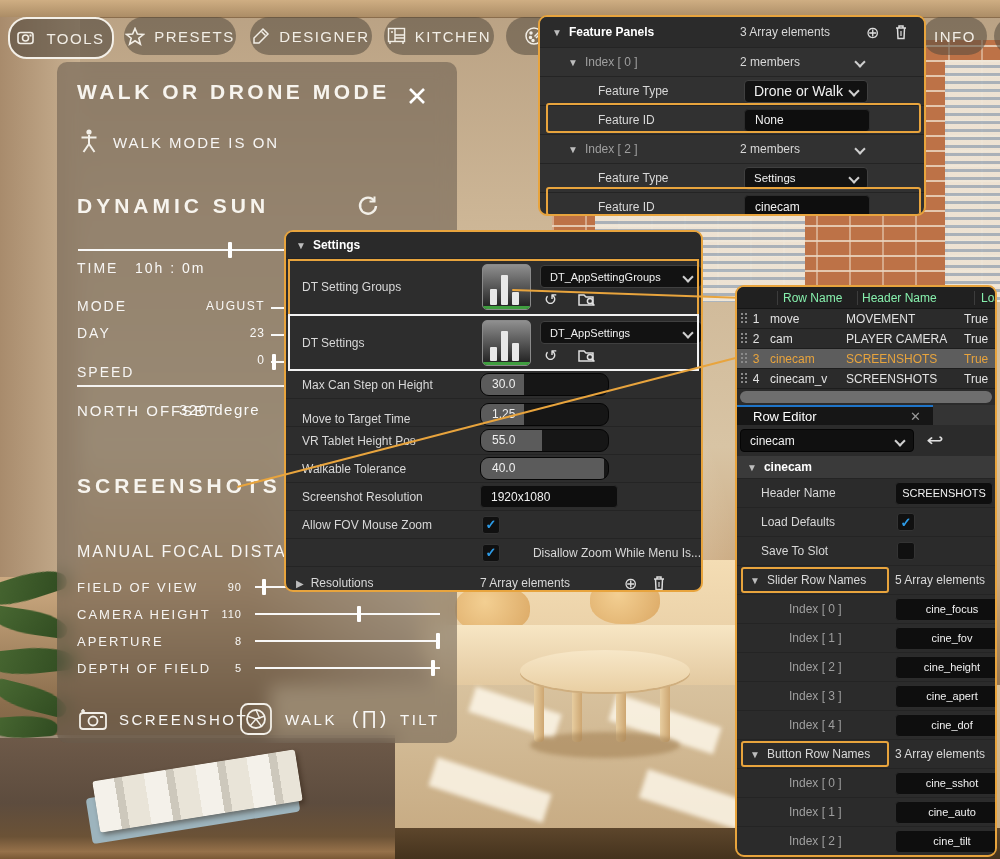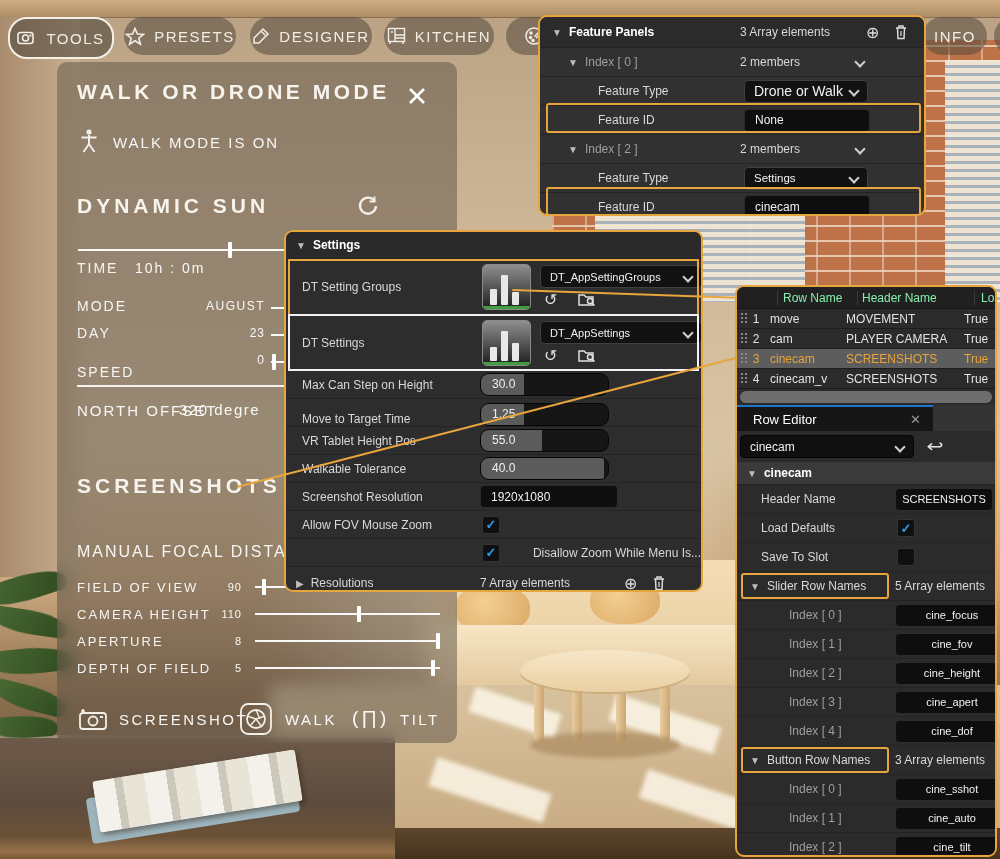--- a/index.html
+++ b/index.html
@@ -482,21 +482,21 @@
   </div>
   <div style="display:flex;height:19px;align-items:center;border-bottom:1px solid #1d1d1d;font-size:12px;color:#e2e2e2;">
     <span class="dots"></span>
     <span style="width:18px;text-align:center;">4</span>
     <span class="tcell" style="width:76px;padding-left:5px;">cinecam_v</span>
     <span class="tcell" style="width:114px;">SCREENSHOTS</span>
     <span class="tcell" style="flex:1;padding-left:4px;">True</span>
   </div>
   <div style="height:12px;margin:2px 3px;background:#6e6e6e;border-radius:6px;"></div>
 
-  <div style="height:26px;background:#343434;display:flex;">
+  <div style="height:20px;background:#343434;display:flex;">
     <div style="width:168px;background:#161616;border-top:2px solid #1E74C8;display:flex;align-items:center;justify-content:space-between;padding:0 12px 0 16px;">
       <span style="color:#fff;font-size:13px;">Row Editor</span>
       <span style="color:#9a9a9a;font-size:13px;">✕</span>
     </div>
   </div>
 
   <div style="height:31px;display:flex;align-items:center;">
     <div class="ddown" style="margin-left:3px;width:154px;border:1px solid #050505;background:#101010;">
       <span style="font-size:12px;">cinecam</span>
         <span class="chev"></span>

